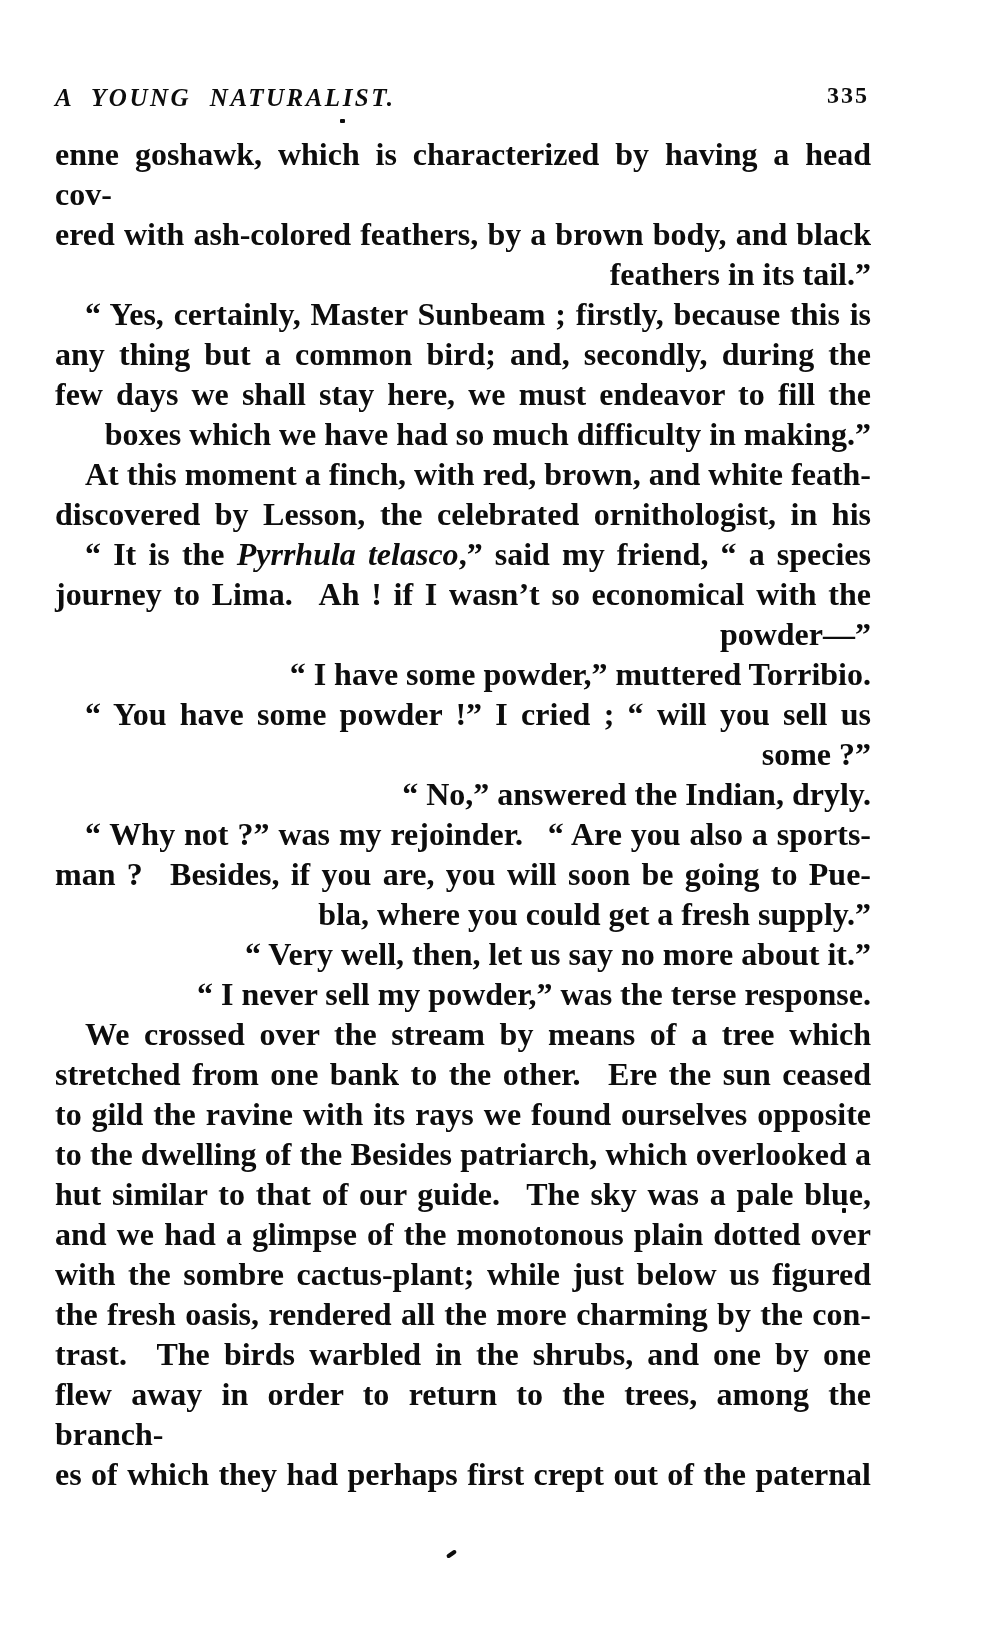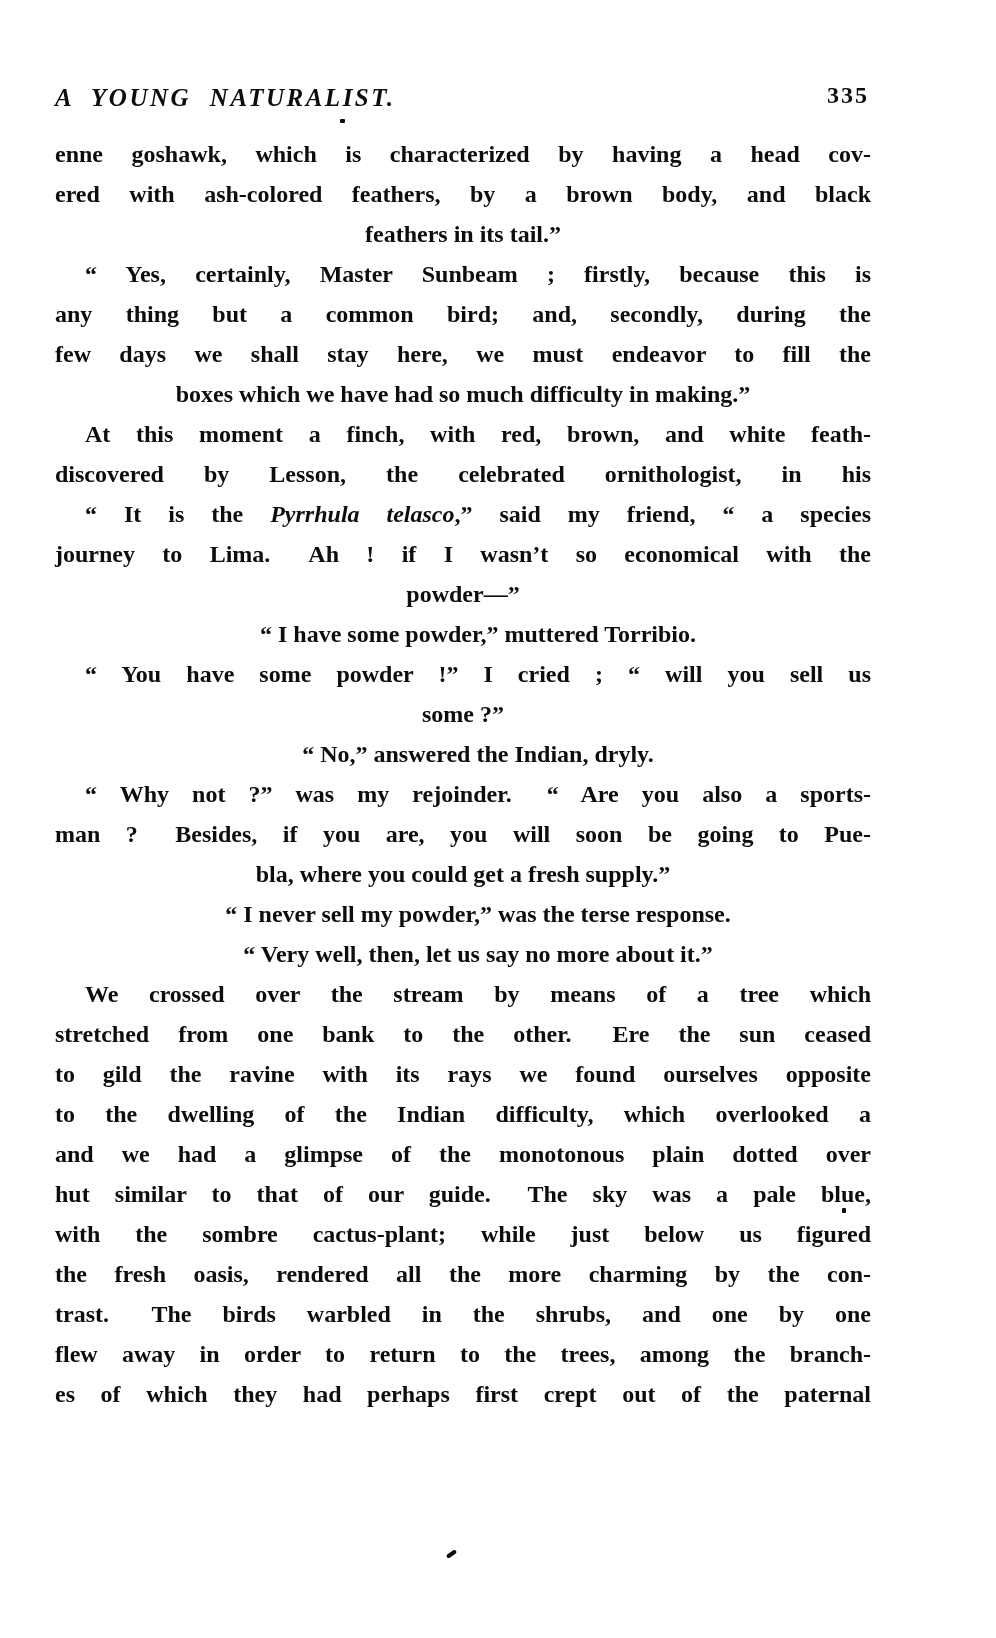--- a/index.html
+++ b/index.html
@@ -42,26 +42,26 @@
     top: 0px;
     font-size: 24px;
     font-weight: 700;
     letter-spacing: 2px;
   }
   .text-block {
     position: absolute;
     top: 134px;
     left: 55px;
     width: 816px;
-    font-size: 24px;
+    font-size: 32px;
     font-weight: 700;
     line-height: 40px;
   }
   .line {
-    text-align: center;
+    text-align: right;
   }
   .line.full {
     text-align: justify;
     text-align-last: justify;
   }
   .line.indent {
     text-indent: 30px;
   }
   .italic {
     font-style: italic;
@@ -116,28 +116,28 @@
       <div class="line full indent"><span>“ It is the </span><span class="italic">Pyrrhula telasco</span><span>,” said my friend, “ a species</span></div>
       <div class="line full"><span>journey to Lima.  Ah ! if I wasn’t so economical with the</span></div>
       <div class="line"><span>powder—”</span></div>
       <div class="line indent"><span>“ I have some powder,” muttered Torribio.</span></div>
       <div class="line full indent"><span>“ You have some powder !” I cried ; “ will you sell us</span></div>
       <div class="line"><span>some ?”</span></div>
       <div class="line indent"><span>“ No,” answered the Indian, dryly.</span></div>
       <div class="line full indent"><span>“ Why not ?” was my rejoinder.  “ Are you also a sports-</span></div>
       <div class="line full"><span>man ?  Besides, if you are, you will soon be going to Pue-</span></div>
       <div class="line"><span>bla, where you could get a fresh supply.”</span></div>
+      <div class="line indent"><span>“ Very well, then, let us say no more about it.”</span></div>
       <div class="line indent"><span>“ I never sell my powder,” was the terse response.</span></div>
-      <div class="line indent"><span>“ Very well, then, let us say no more about it.”</span></div>
       <div class="line full indent"><span>We crossed over the stream by means of a tree which</span></div>
       <div class="line full"><span>stretched from one bank to the other.  Ere the sun ceased</span></div>
       <div class="line full"><span>to gild the ravine with its rays we found ourselves opposite</span></div>
-      <div class="line full"><span>to the dwelling of the Indian difficulty, which overlooked a</span></div>
+      <div class="line full"><span>to the dwelling of the Besides patriarch, which overlooked a</span></div>
+      <div class="line full"><span>hut similar to that of our guide.  The sky was a pale blue,</span></div>
       <div class="line full"><span>and we had a glimpse of the monotonous plain dotted over</span></div>
-      <div class="line full"><span>hut similar to that of our guide.  The sky was a pale blue,</span></div>
       <div class="line full"><span>with the sombre cactus-plant; while just below us figured</span></div>
       <div class="line full"><span>the fresh oasis, rendered all the more charming by the con-</span></div>
       <div class="line full"><span>trast.  The birds warbled in the shrubs, and one by one</span></div>
       <div class="line full"><span>flew away in order to return to the trees, among the branch-</span></div>
       <div class="line full"><span>es of which they had perhaps first crept out of the paternal</span></div>
     </div>
 
   <div class="speck speck-header-dot"></div>
   <div class="speck speck-under-a"></div>
   <div class="speck speck-bottom-comma"></div>

